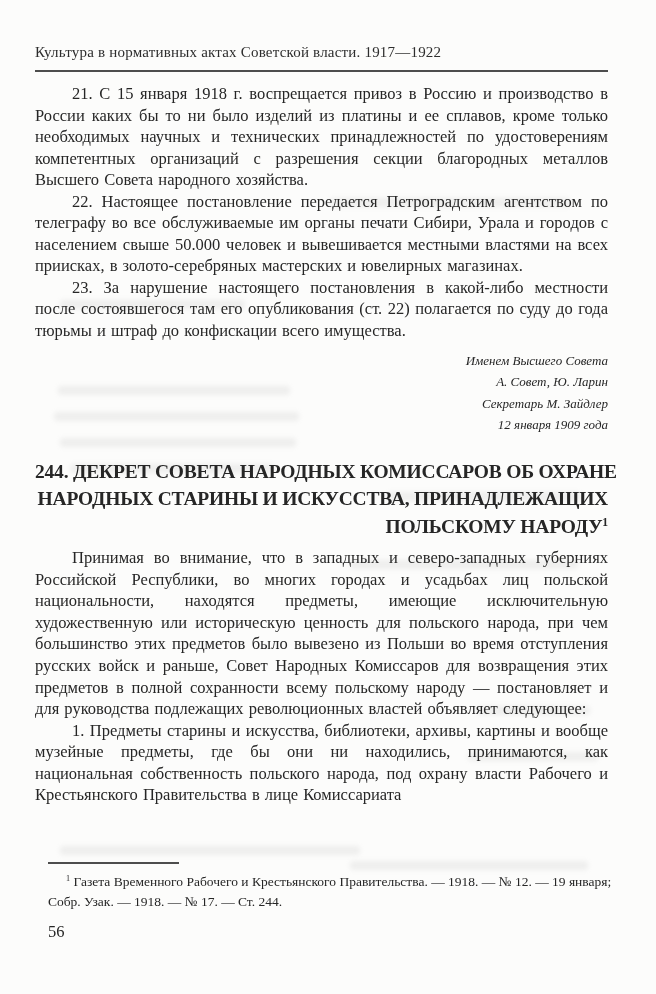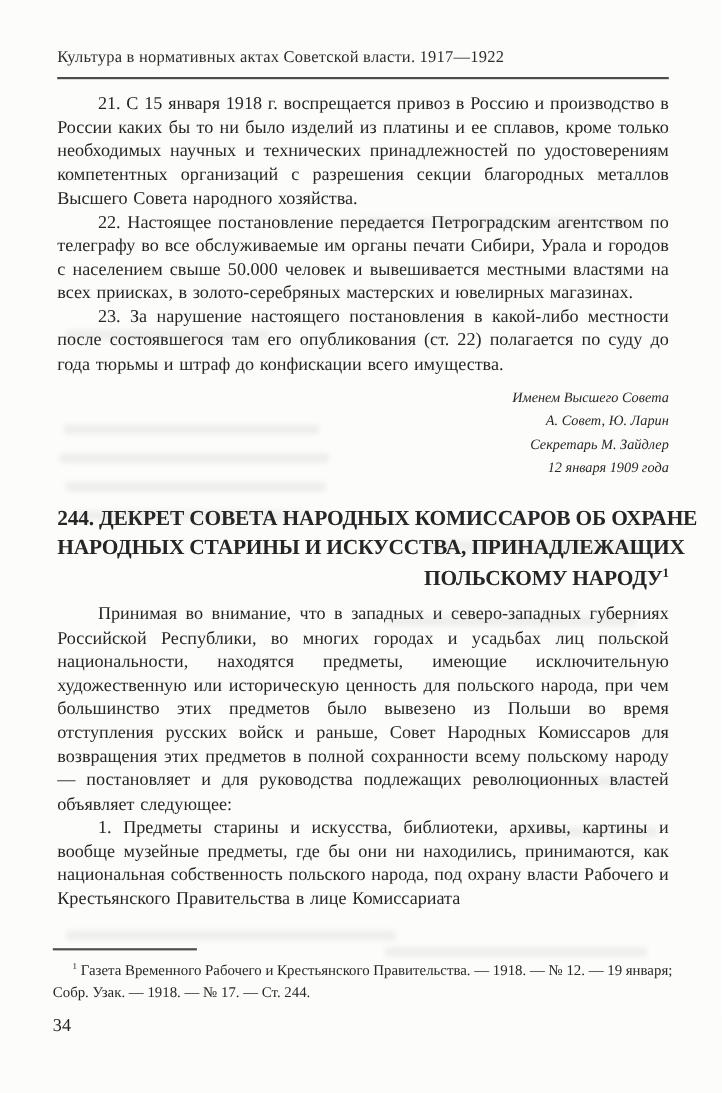--- a/index.html
+++ b/index.html
@@ -9,21 +9,21 @@
   }
   .page {
     position: relative;
     width: 656px;
     height: 994px;
     margin: 0 auto;
     background: #fcfcfb;
     color: #262626;
     font-family: "Liberation Serif", "DejaVu Serif", serif;
     box-sizing: border-box;
-    padding: 44px 48px 0 52px;
+    padding: 44px 48px 0 35px;
     overflow: hidden;
   }
 
   
   .running-header {
     font-size: 15px;
     letter-spacing: 0.2px;
     color: #2d2d2d;
   }
   .header-rule {
@@ -160,16 +160,16 @@
     <div class="decree-body">
       <p class="body-para">Принимая во внимание, что в западных и северо-западных губерниях Российской Республики, во многих городах и усадьбах лиц польской национальности, находятся предметы, имеющие исключительную художественную или историческую ценность для польского народа, при чем большинство этих предметов было вывезено из Польши во время отступления русских войск и раньше, Совет Народных Комиссаров для возвращения этих предметов в полной сохранности всему польскому народу — постановляет и для руководства подлежащих революционных властей объявляет следующее:</p>
       <p class="body-para">1. Предметы старины и искусства, библиотеки, архивы, картины и вообще музейные предметы, где бы они ни находились, принимаются, как национальная собственность польского народа, под охрану власти Рабочего и Крестьянского Правительства в лице Комиссариата</p>
     </div>
 
   </main>
 
   <footer class="footnote-block">
     <div class="footnote-rule"></div>
     <p class="footnote"><sup class="fn-mark">1</sup>&nbsp;<span>Газета Временного Рабочего и Крестьянского Правительства. — 1918. — № 12. — 19 января; Собр. Узак. — 1918. — № 17. — Ст. 244.</span></p>
-    <div class="page-number">34</div>
+    <div class="page-number">56</div>
   </footer>
 
 </div>
 
 </body></html>

